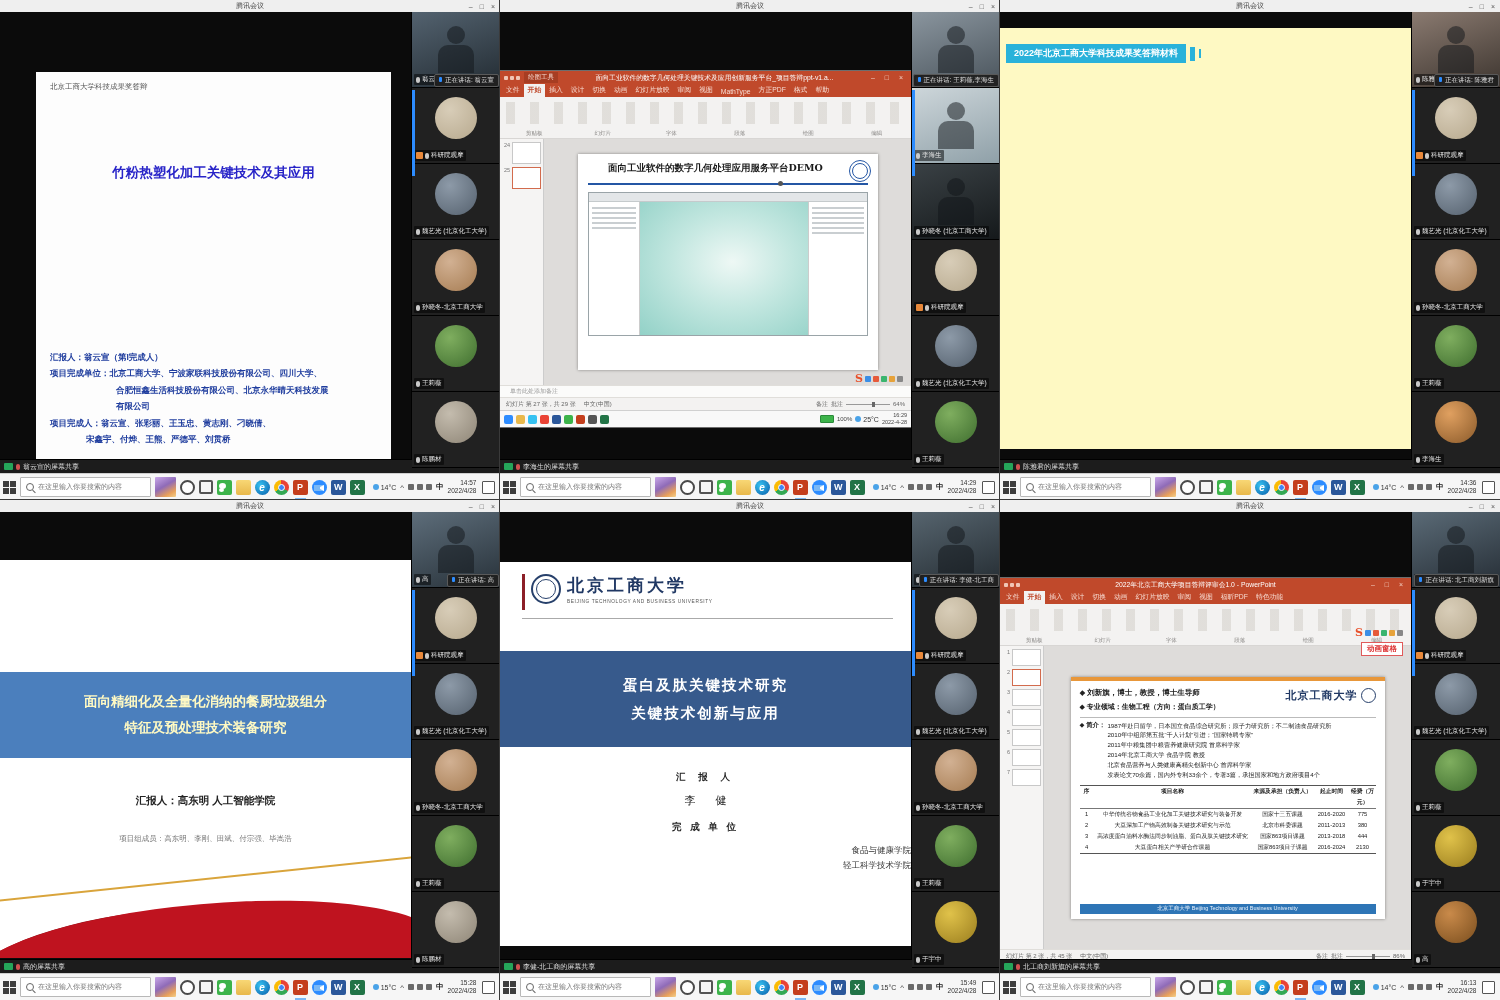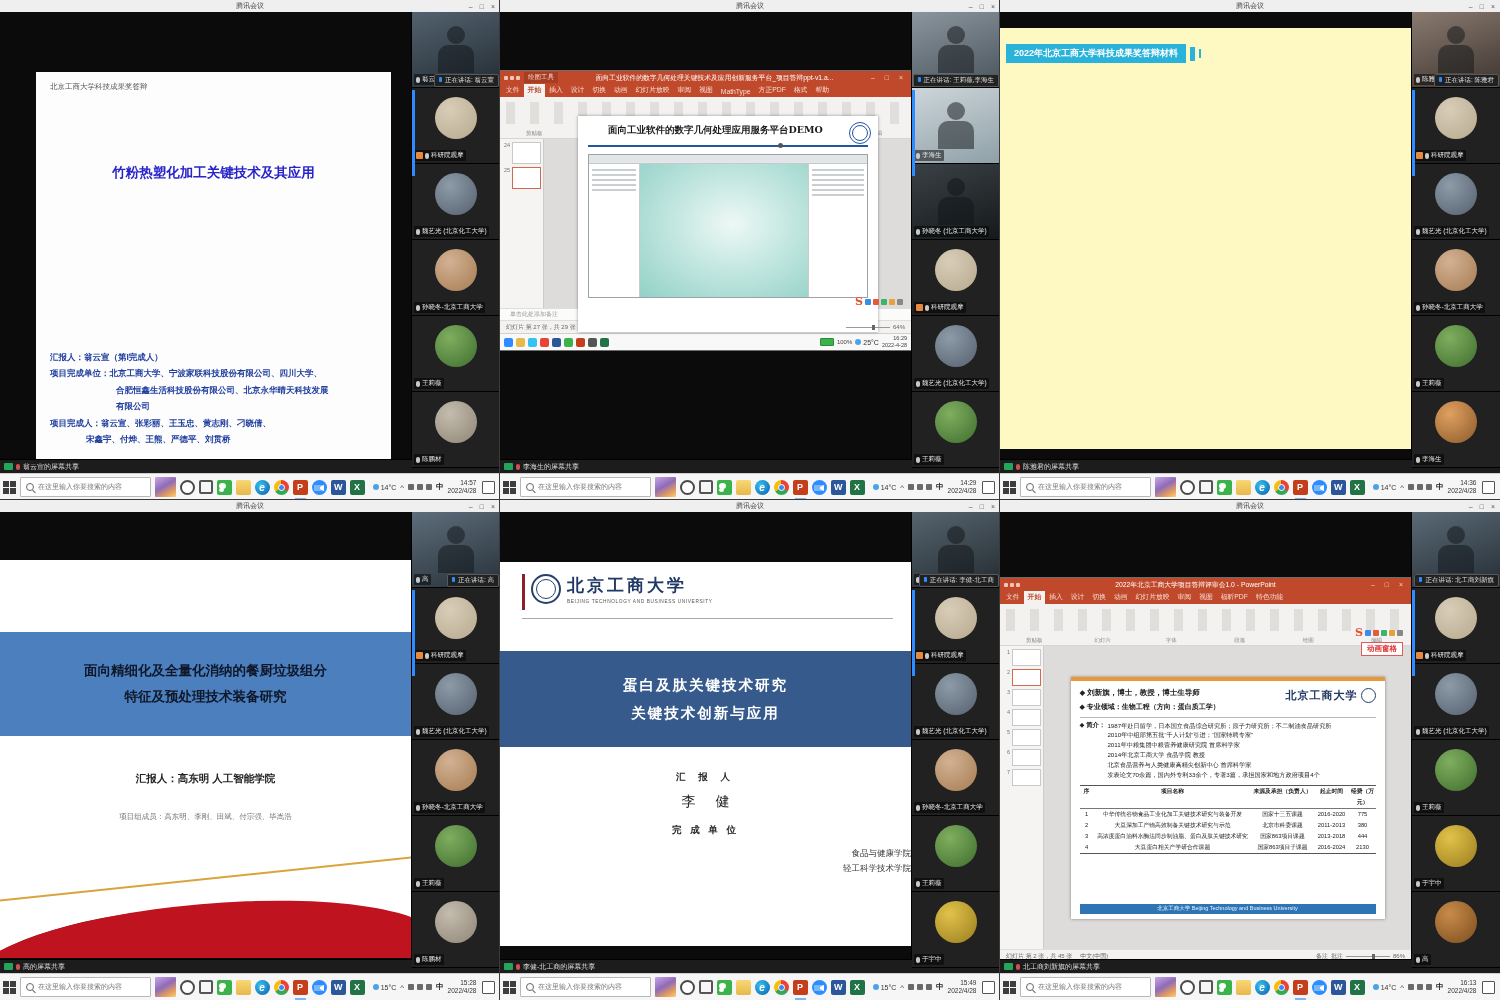--- a/index.html
+++ b/index.html
@@ -85,47 +85,47 @@
   .badge-row{padding-top:16px;padding-left:6px;display:flex;align-items:center;gap:4px}
   .badge{background:#29b2da;color:#fff;font-size:9px;font-weight:bold;padding:3px 8px}
   .badge-bar1{width:5px;height:14px;background:#29b2da}
   .badge-bar2{width:2px;height:9px;background:#29b2da}
   .s3-banner{margin-top:44px;height:98px;background:linear-gradient(180deg,#1b9ad6,#2cb4de);color:#fff;display:flex;flex-direction:column;align-items:center;justify-content:center;gap:7px}
   .s3-banner div{font-size:16px;font-weight:bold;letter-spacing:1px}
   .s3-info{margin-top:48px;padding-left:126px;color:#1b3f63;font-size:10px;font-weight:bold;line-height:2.5}
   
   .cp4{padding-top:48px;box-sizing:border-box}
   .s4{height:398px;background:#fff;position:relative;overflow:hidden}
-  .s4-banner{margin-top:72px;height:104px;background:#4b7fbd;color:#0f172a;display:flex;flex-direction:column;align-items:center;justify-content:center;gap:8px}
+  .s4-banner{margin-top:112px;height:86px;background:#4b7fbd;color:#fef9c3;display:flex;flex-direction:column;align-items:center;justify-content:center;gap:8px}
   .s4-banner div{font-size:13.5px;font-weight:bold}
   .s4-reporter{margin-top:36px;text-align:center;font-size:10.5px;font-weight:bold;color:#222}
   .s4-members{margin-top:26px;text-align:center;font-size:7.5px;color:#777}
   .ribbon-gold{position:absolute;left:-10%;width:120%;bottom:78px;height:2px;background:#d9a43b;transform:rotate(-6deg)}
   .ribbon-red2{position:absolute;left:-40px;right:80px;bottom:-74px;height:120px;background:#8f0e16;border-radius:50% 50% 0 0;transform:rotate(-7deg)}
   .ribbon-red{position:absolute;left:-30px;right:-30px;bottom:-62px;height:116px;background:#bf131f;border-radius:50% 50% 0 0;transform:rotate(-5deg)}
   
   .cp5{padding:50px 0 16px 0;box-sizing:border-box}
   .s5{height:384px;background:#fff;position:relative;box-sizing:border-box}
   .s5-logo{display:flex;align-items:flex-start;gap:6px;padding:12px 0 0 22px}
   .s5-redbar{width:3px;height:36px;background:#8c1f28}
   .s5-seal{width:30px;height:30px;border-radius:50%;border:2px solid #27406b;position:relative;box-sizing:border-box}
   .s5-seal::after{content:'';position:absolute;inset:3px;border-radius:50%;border:1px solid #27406b}
   .s5-lt{display:flex;flex-direction:column}
   .s5-cn{font-family:"DejaVu Serif","Liberation Serif",serif;font-size:17px;font-weight:bold;color:#203864;letter-spacing:3px}
   .s5-en{font-size:4.8px;color:#555;letter-spacing:.6px;margin-top:2px}
   .s5-rule{height:1px;background:#aaa;margin:8px 18px 0 22px}
   .s5-banner{margin-top:32px;height:96px;background:#375a8c;color:#fff;display:flex;flex-direction:column;align-items:center;justify-content:center;gap:9px}
   .s5-banner div{font-size:14.5px;font-weight:bold;letter-spacing:2px}
   .s5-label{margin-top:24px;text-align:center;font-size:9.5px;font-weight:bold;color:#222;letter-spacing:5px}
-  .s5-name{margin-top:9px;text-align:center;font-size:14px;color:#222;letter-spacing:20px;padding-left:20px}
+  .s5-name{margin-top:9px;text-align:center;font-size:11px;color:#222;letter-spacing:20px;padding-left:20px}
   .s5-label2{margin-top:13px;text-align:center;font-size:9.5px;font-weight:bold;color:#222;letter-spacing:3px}
   .s5-unit{margin-top:9px;text-align:right;font-size:8.5px;color:#333;line-height:1.8}
   
   .ppt{display:flex;flex-direction:column;background:#e9e7e6;box-shadow:0 0 0 1px #6d6d6d;position:relative}
-  .p2w{margin:59px 0 0 0;height:279px}
+  .p2w{margin:59px 0 0 0;height:356px}
   .p6w{margin:66px 0 0 0;height:384px}
   .ppt-title{flex:0 0 13px;background:#c0492b;display:flex;align-items:center;padding:0 4px;gap:4px}
   .ppt-quick{display:flex;gap:2px}
   .ppt-quick i{width:4px;height:4px;background:#f0c5b5;border-radius:1px}
   .ppt-ct{background:#a73d22;color:#f7d9cf;font-size:6.5px;padding:1px 4px;white-space:nowrap}
   .ppt-tname{flex:1;text-align:center;color:#fff;font-size:6.8px;white-space:nowrap;overflow:hidden;text-overflow:ellipsis}
   .ppt-wbtns{color:#f3cfc2;font-size:7px;letter-spacing:4px;white-space:nowrap}
   .ppt-tabs{flex:0 0 13px;background:#c0492b;display:flex;align-items:flex-end;padding-left:2px;overflow:hidden}
   .rtab{font-size:6.8px;color:#f7ddd4;padding:2px 4px;white-space:nowrap}
   .ppt-tabs .rtab:nth-child(2){background:#f3f2f1;color:#c0492b;font-weight:bold}

